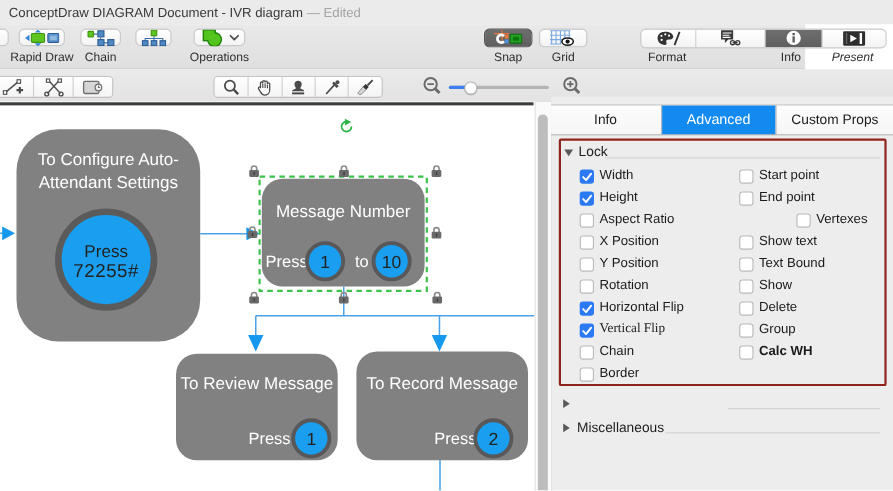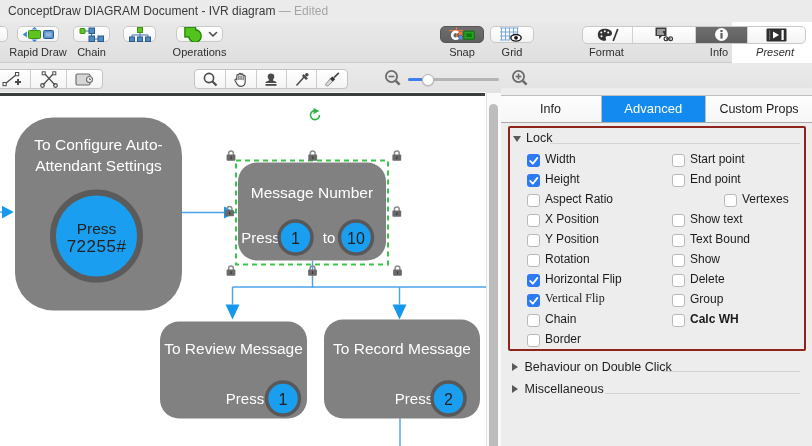--- a/index.html
+++ b/index.html
@@ -360,21 +360,20 @@
       <div class="tab" style="width:107px">Custom Props</div>
     </div>
     <div id="redbox"></div>
 
     <div class="abs tri-down" style="left:12.5px;top:47.5px;"></div>
     <div class="sechead" style="left:25.5px;top:42.5px;">Lock</div>
     <div class="hline" style="left:49px;top:54.5px;width:250px;"></div>
     <div class="hline" style="left:161.5px;top:282.5px;width:138px;"></div>
     <div class="hline" style="left:104px;top:304.5px;width:195px;"></div>
     <div class="abs tri-right" style="left:11px;top:275px;"></div>
-    <div class="sechead" style="left:24px;top:272px;">Behaviour on Double Click</div>
     <div class="abs tri-right" style="left:11px;top:297px;"></div>
     <div class="sechead" style="left:24px;top:294px;">Miscellaneous</div>
     <div id="rows">
       <div class="cbrow" style="left:26px;top:65px;">
         <div class="cb on"><svg width="13.5" height="13.5" viewBox="0 0 13.5 13.5">
             <path d="M3.2 7 L5.8 9.7 L10.4 3.9" stroke="#fff" stroke-width="1.8" fill="none" stroke-linecap="round" stroke-linejoin="round"></path>
           </svg></div>
         <span class="lb">Width</span>
       </div>
       <div class="cbrow" style="left:26px;top:85px;">

